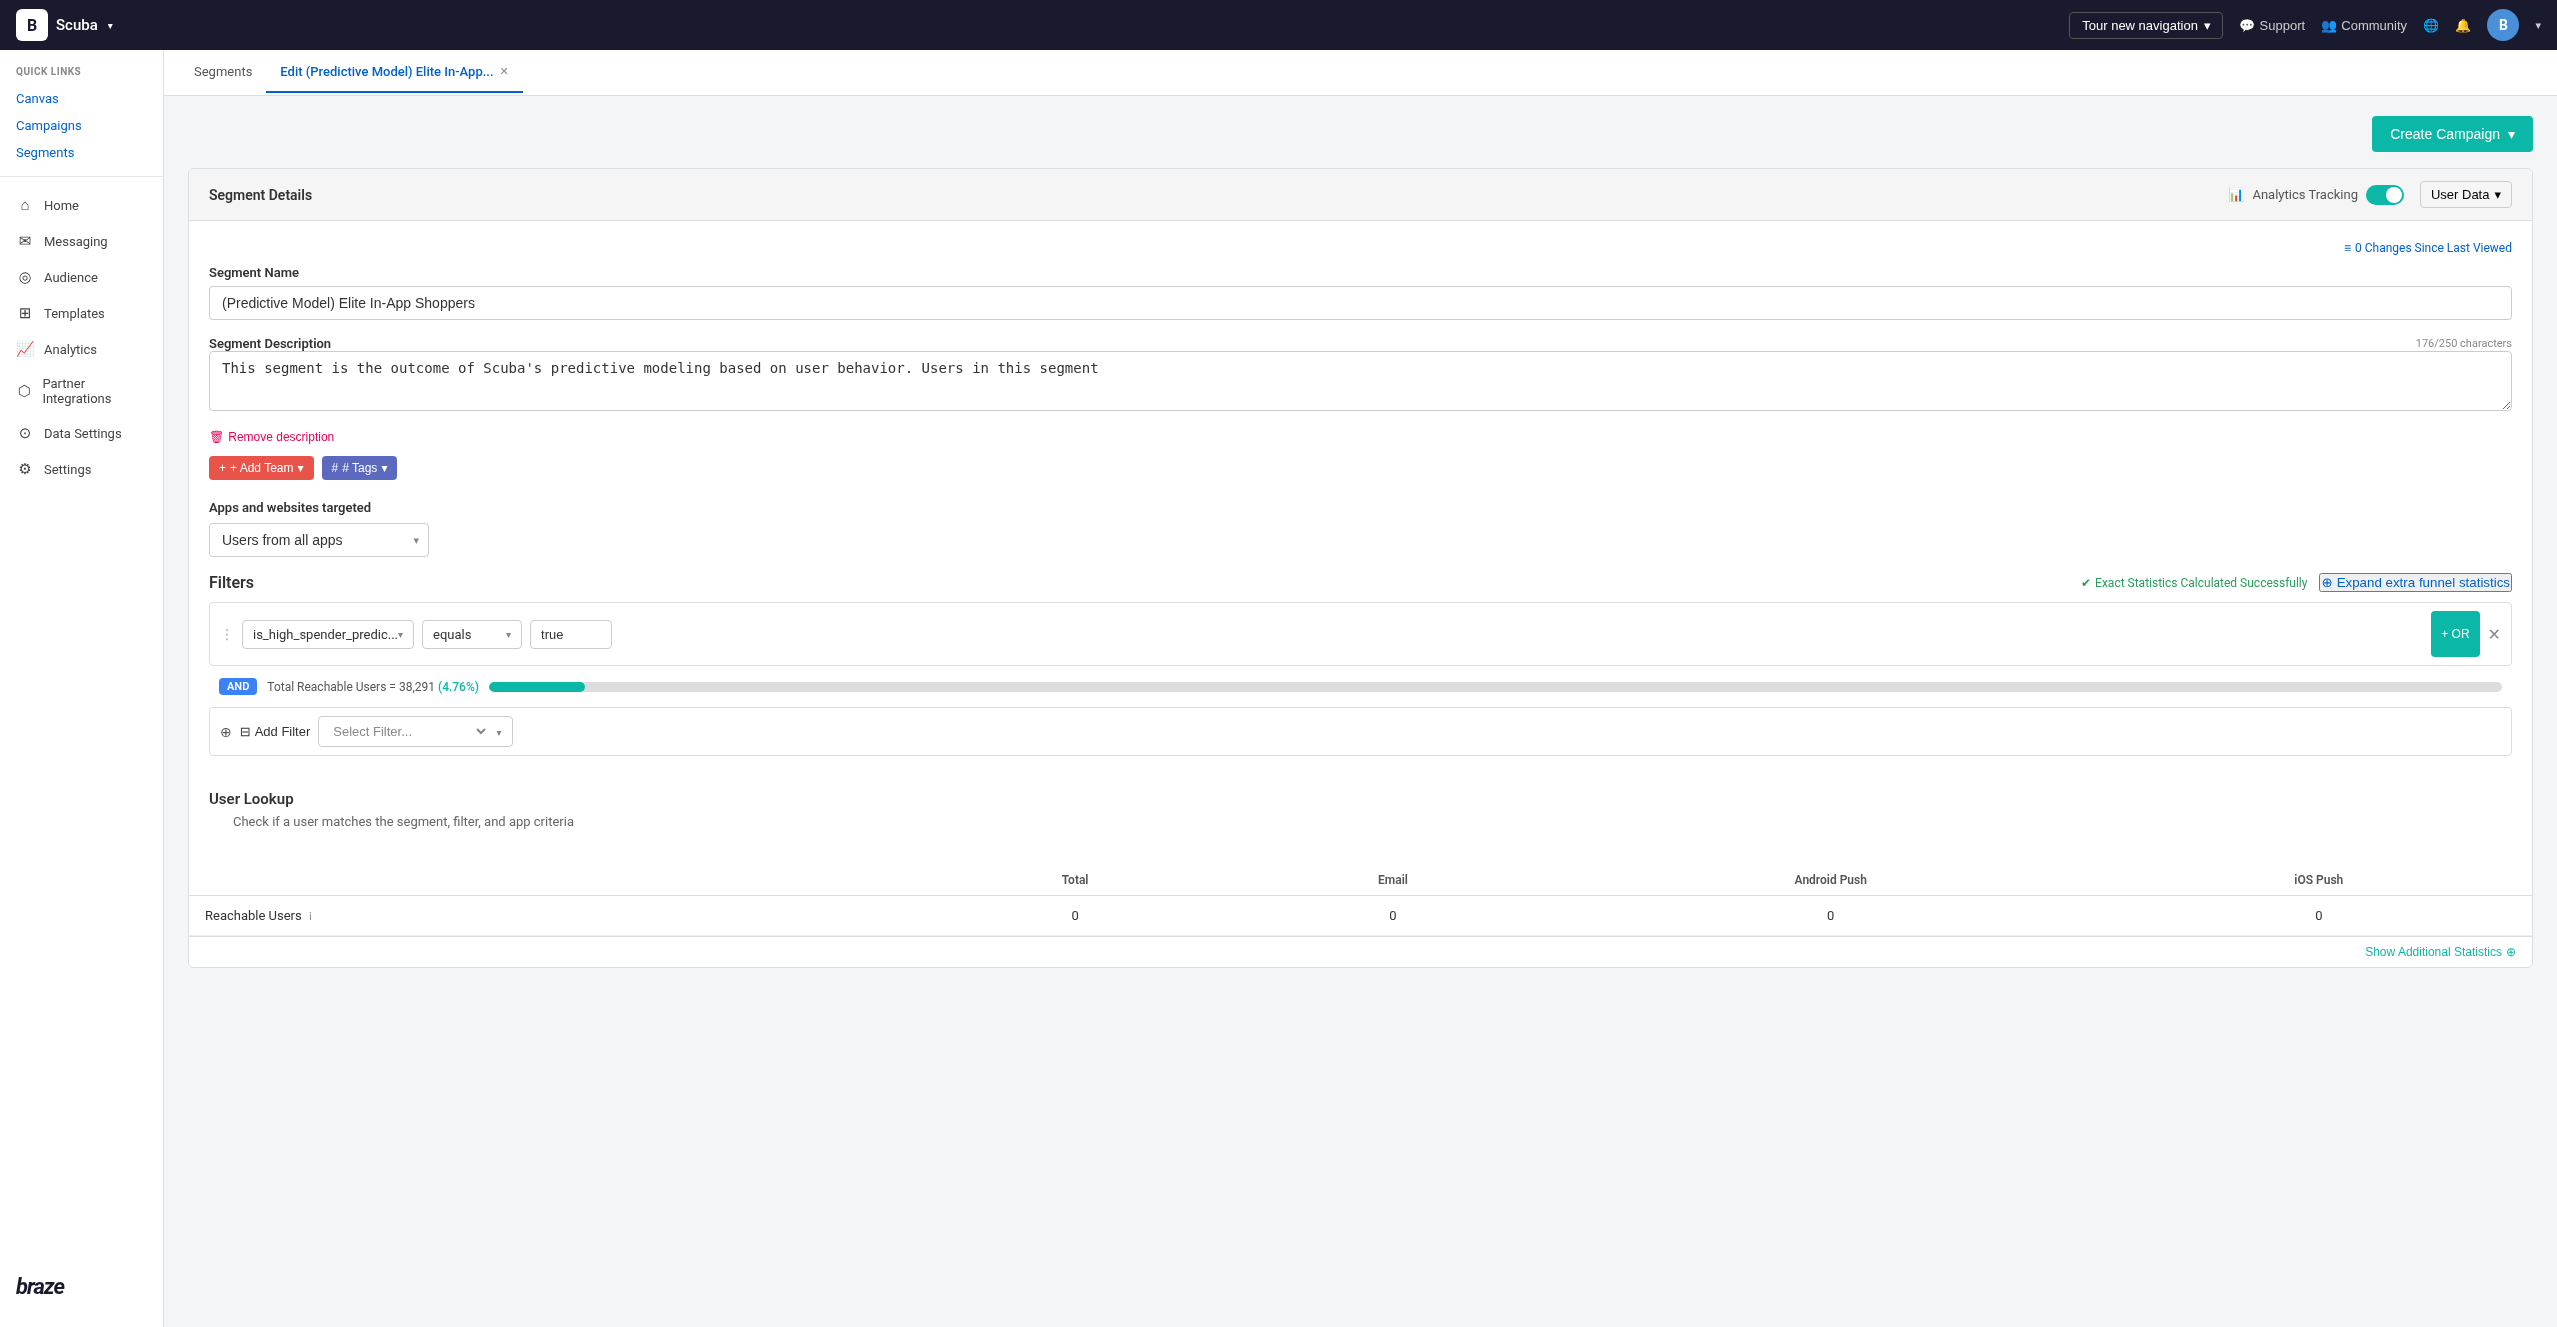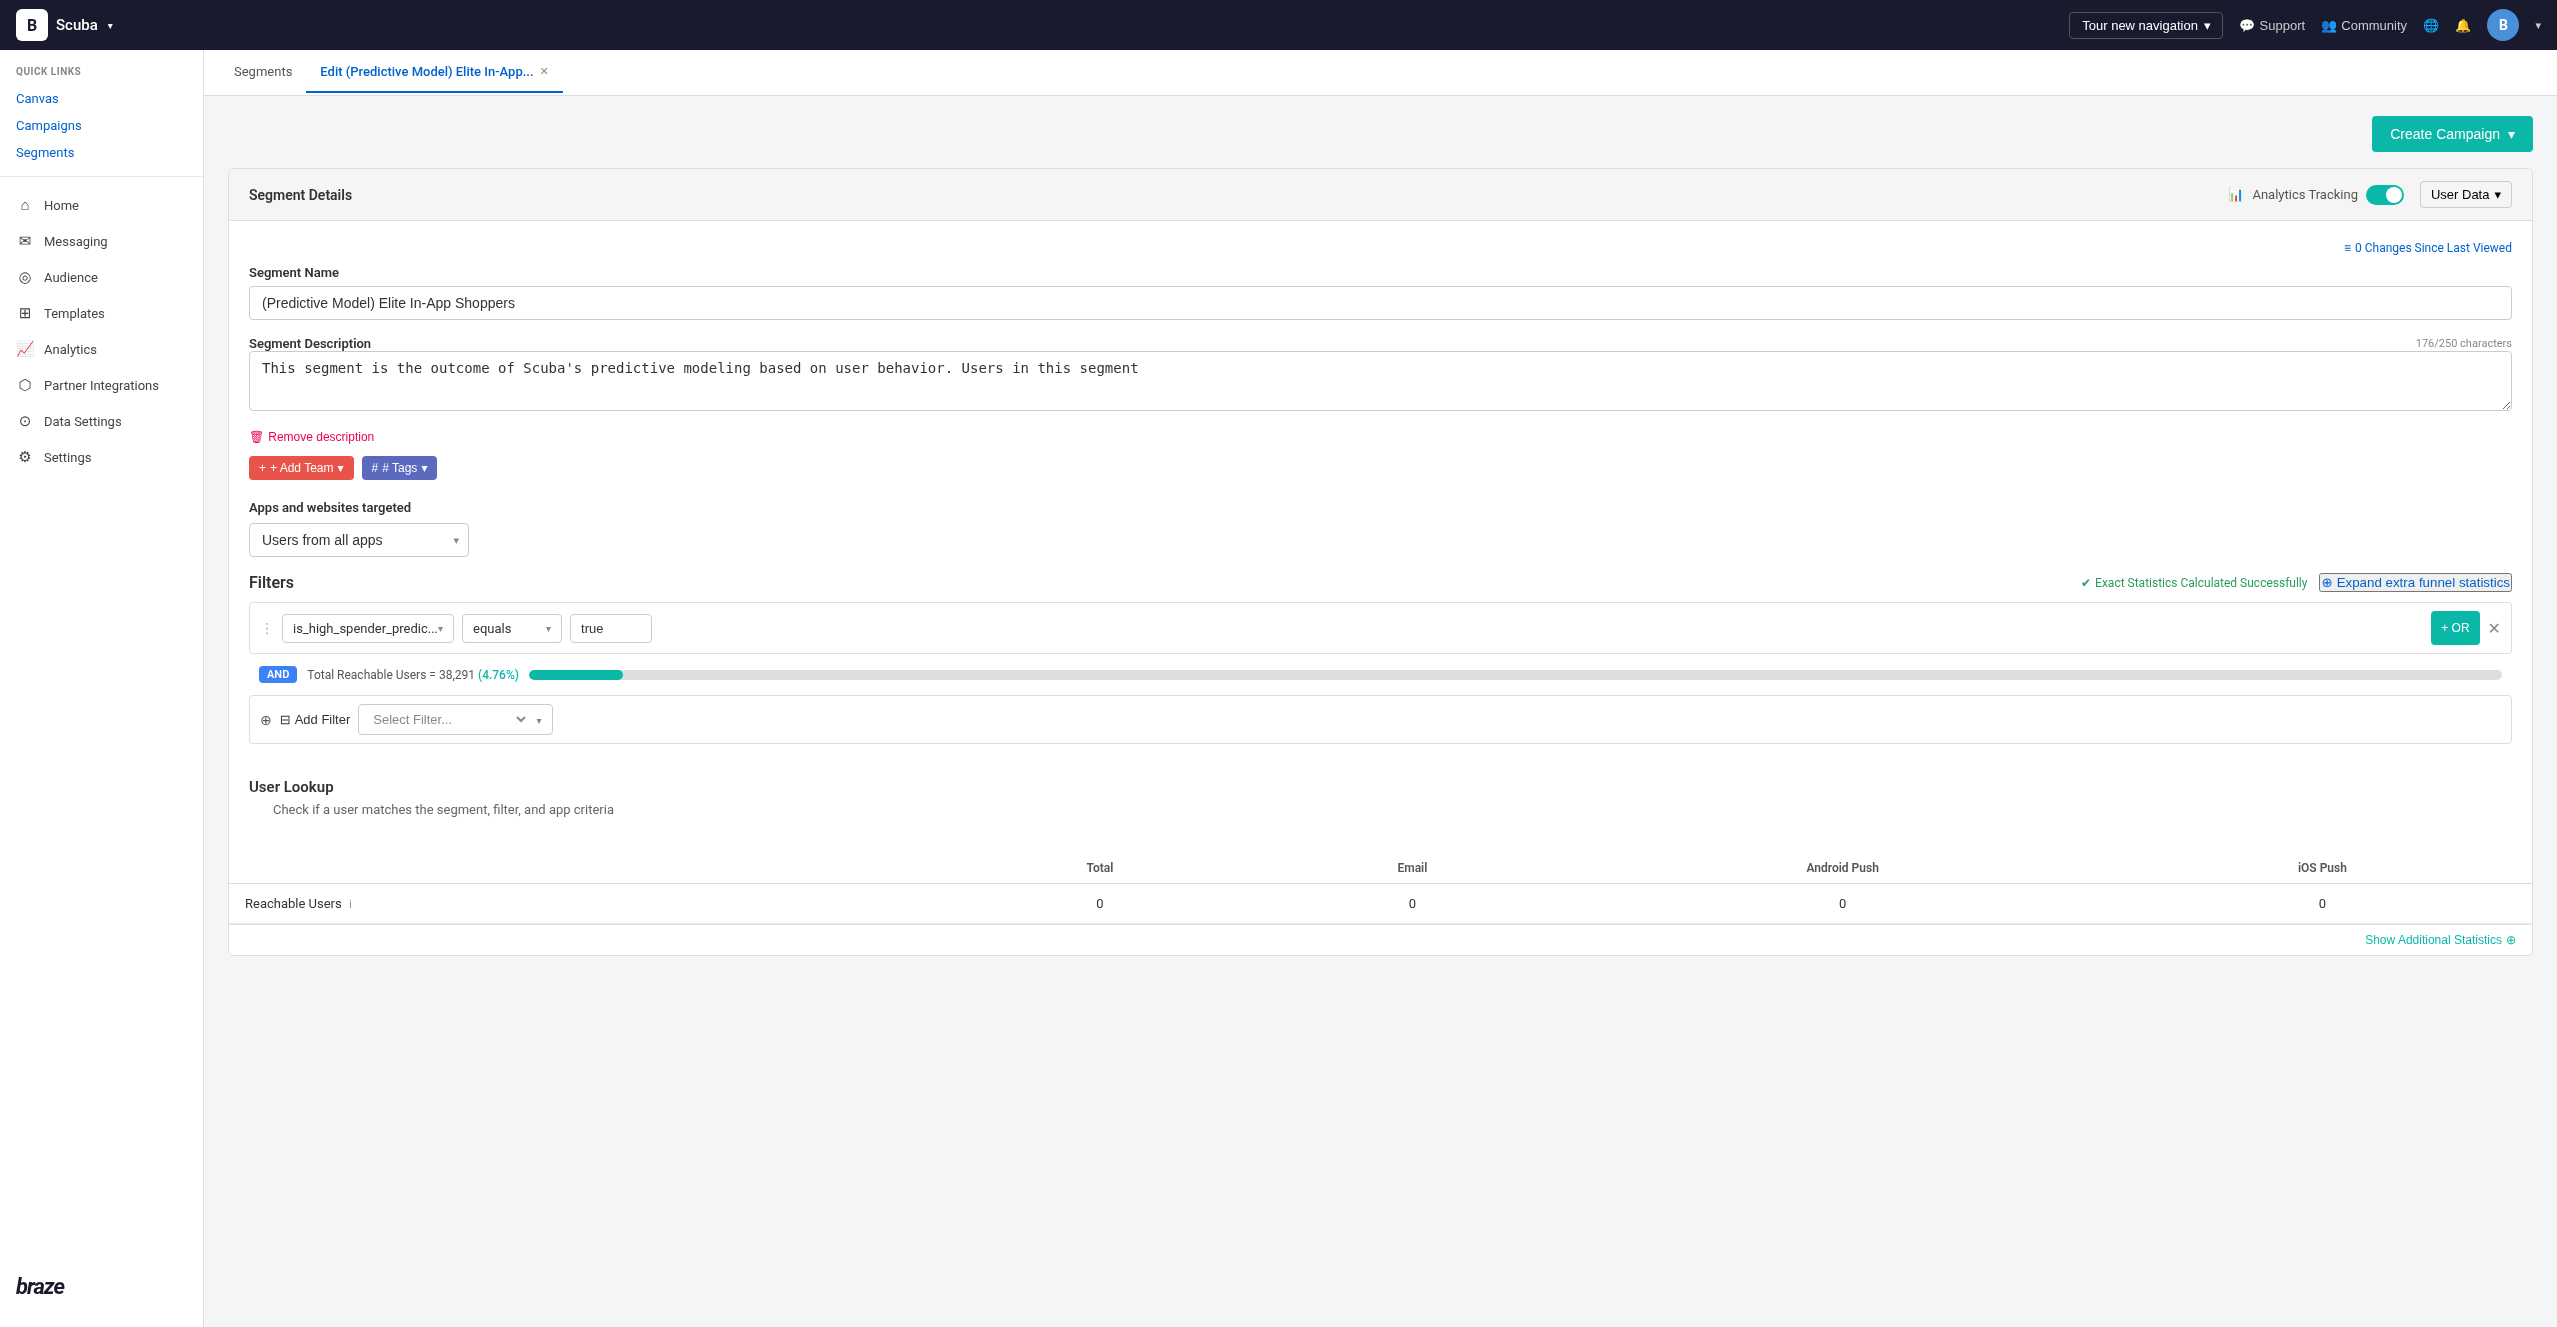--- a/index.html
+++ b/index.html
@@ -45,21 +45,21 @@
       background: #4a90d9;
       display: flex; align-items: center; justify-content: center;
       color: #fff; font-weight: bold; font-size: 14px;
     }
 
     
     .app-layout { display: flex; height: calc(100vh - 50px); }
 
     
     .sidebar {
-      width: 204px;
+      width: 164px;
       background: #fff;
       border-right: 1px solid #e0e0e0;
       display: flex; flex-direction: column;
       padding: 12px 0;
       flex-shrink: 0;
     }
     .quick-links-label {
       font-size: 10px; font-weight: 700; color: #888;
       padding: 4px 16px 8px;
       letter-spacing: 0.5px;
@@ -252,21 +252,21 @@
       background: #fff; border: 1px solid #ccc; border-radius: 4px;
       padding: 6px 10px; font-size: 13px;
       min-width: 80px;
     }
     .filter-val input {
       border: none; outline: none; font-size: 13px; color: #333; width: 60px;
     }
     .or-btn {
       background: #0bb8a8; color: #fff;
       border: none; border-radius: 4px;
-      padding: 10px 10px; font-size: 12px;
+      padding: 16px 10px; font-size: 12px;
       cursor: pointer; margin-left: auto;
     }
     .filter-remove { background: none; border: none; color: #888; cursor: pointer; font-size: 16px; }
 
     
     .and-row {
       display: flex; align-items: center; gap: 10px;
       padding: 6px 10px; font-size: 12px; color: #555;
     }
     .and-badge {

